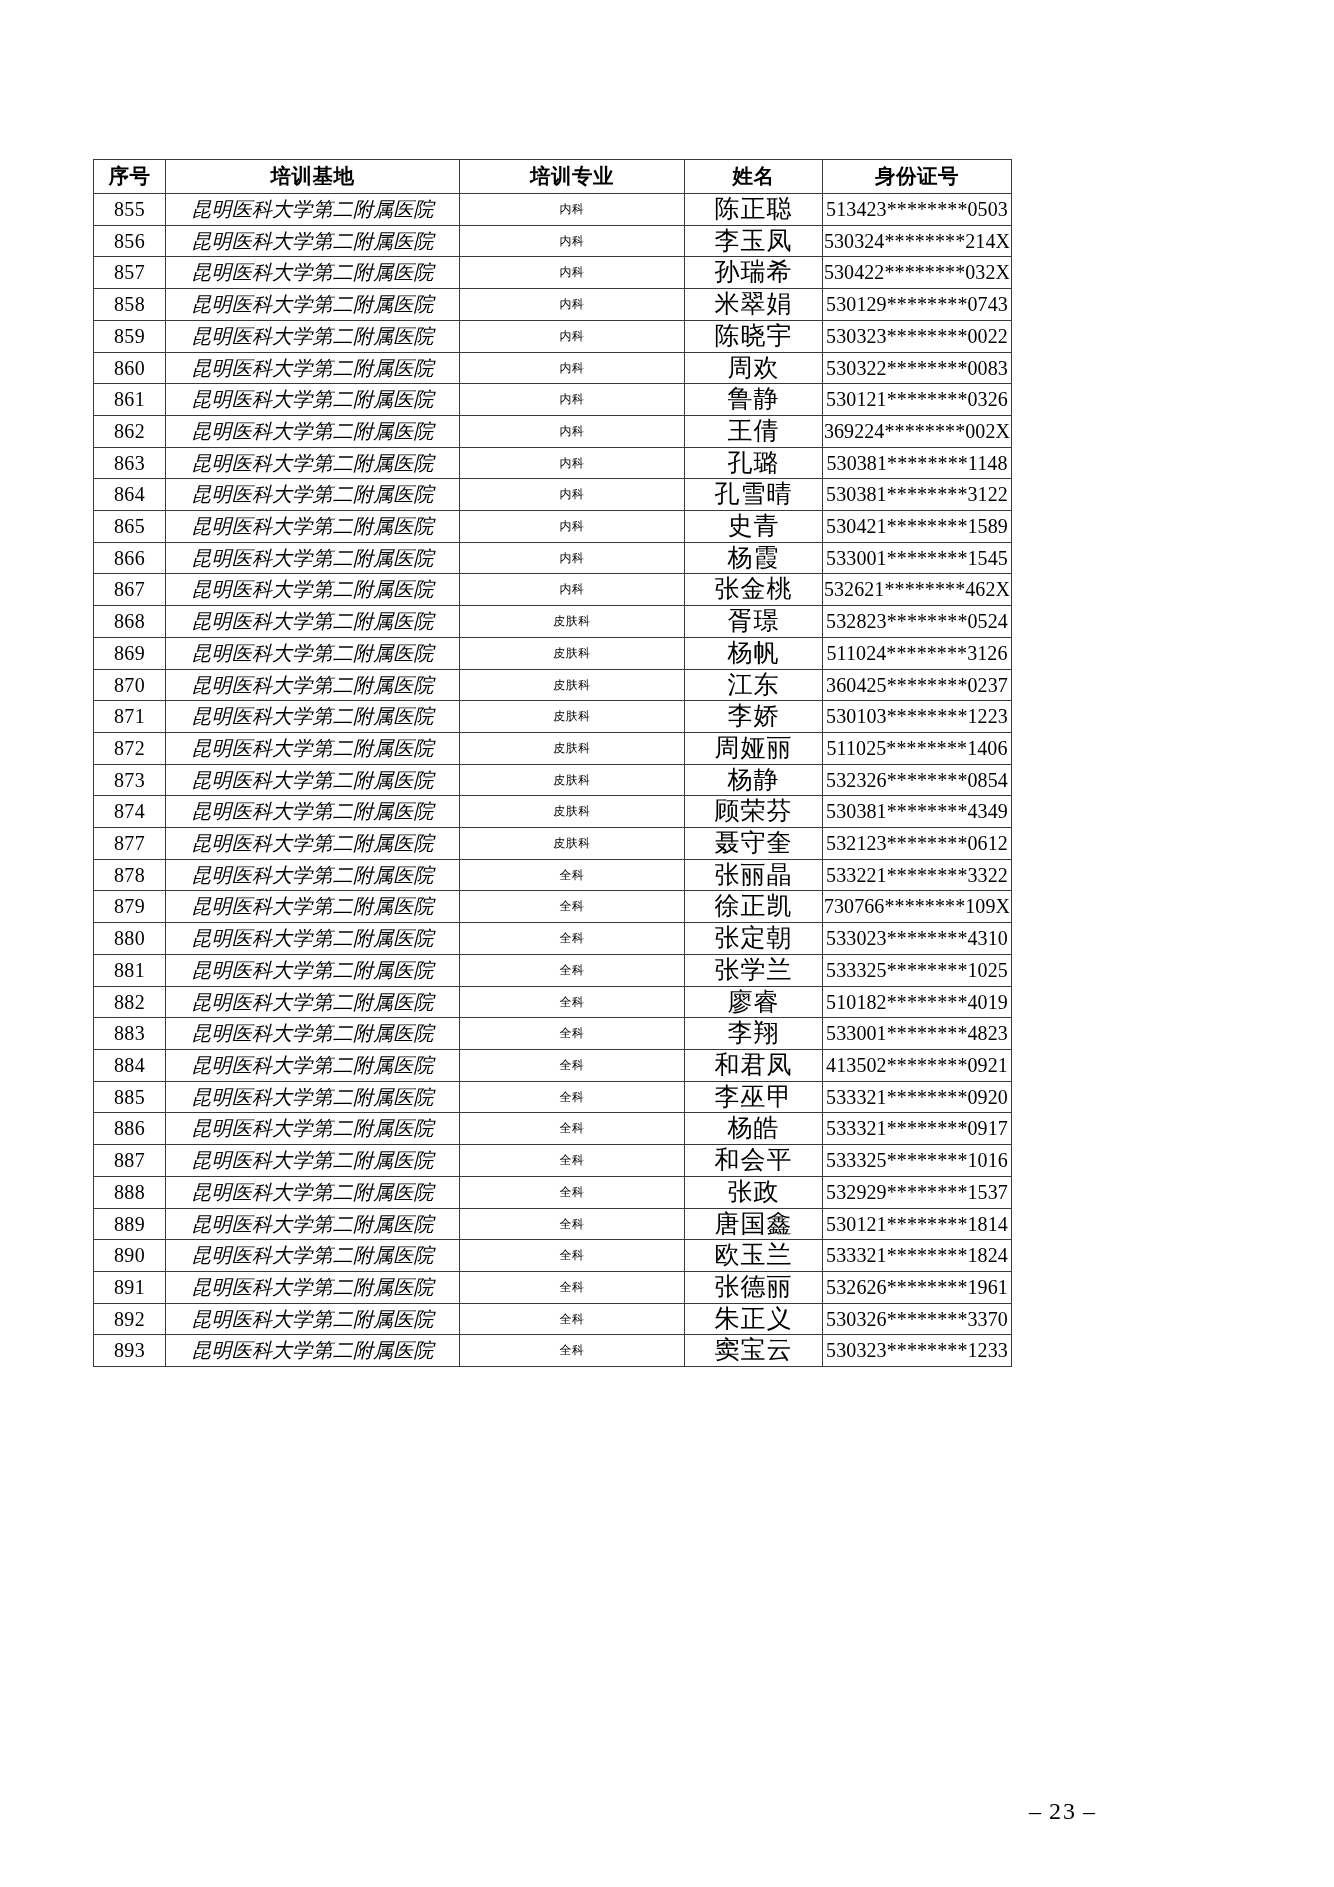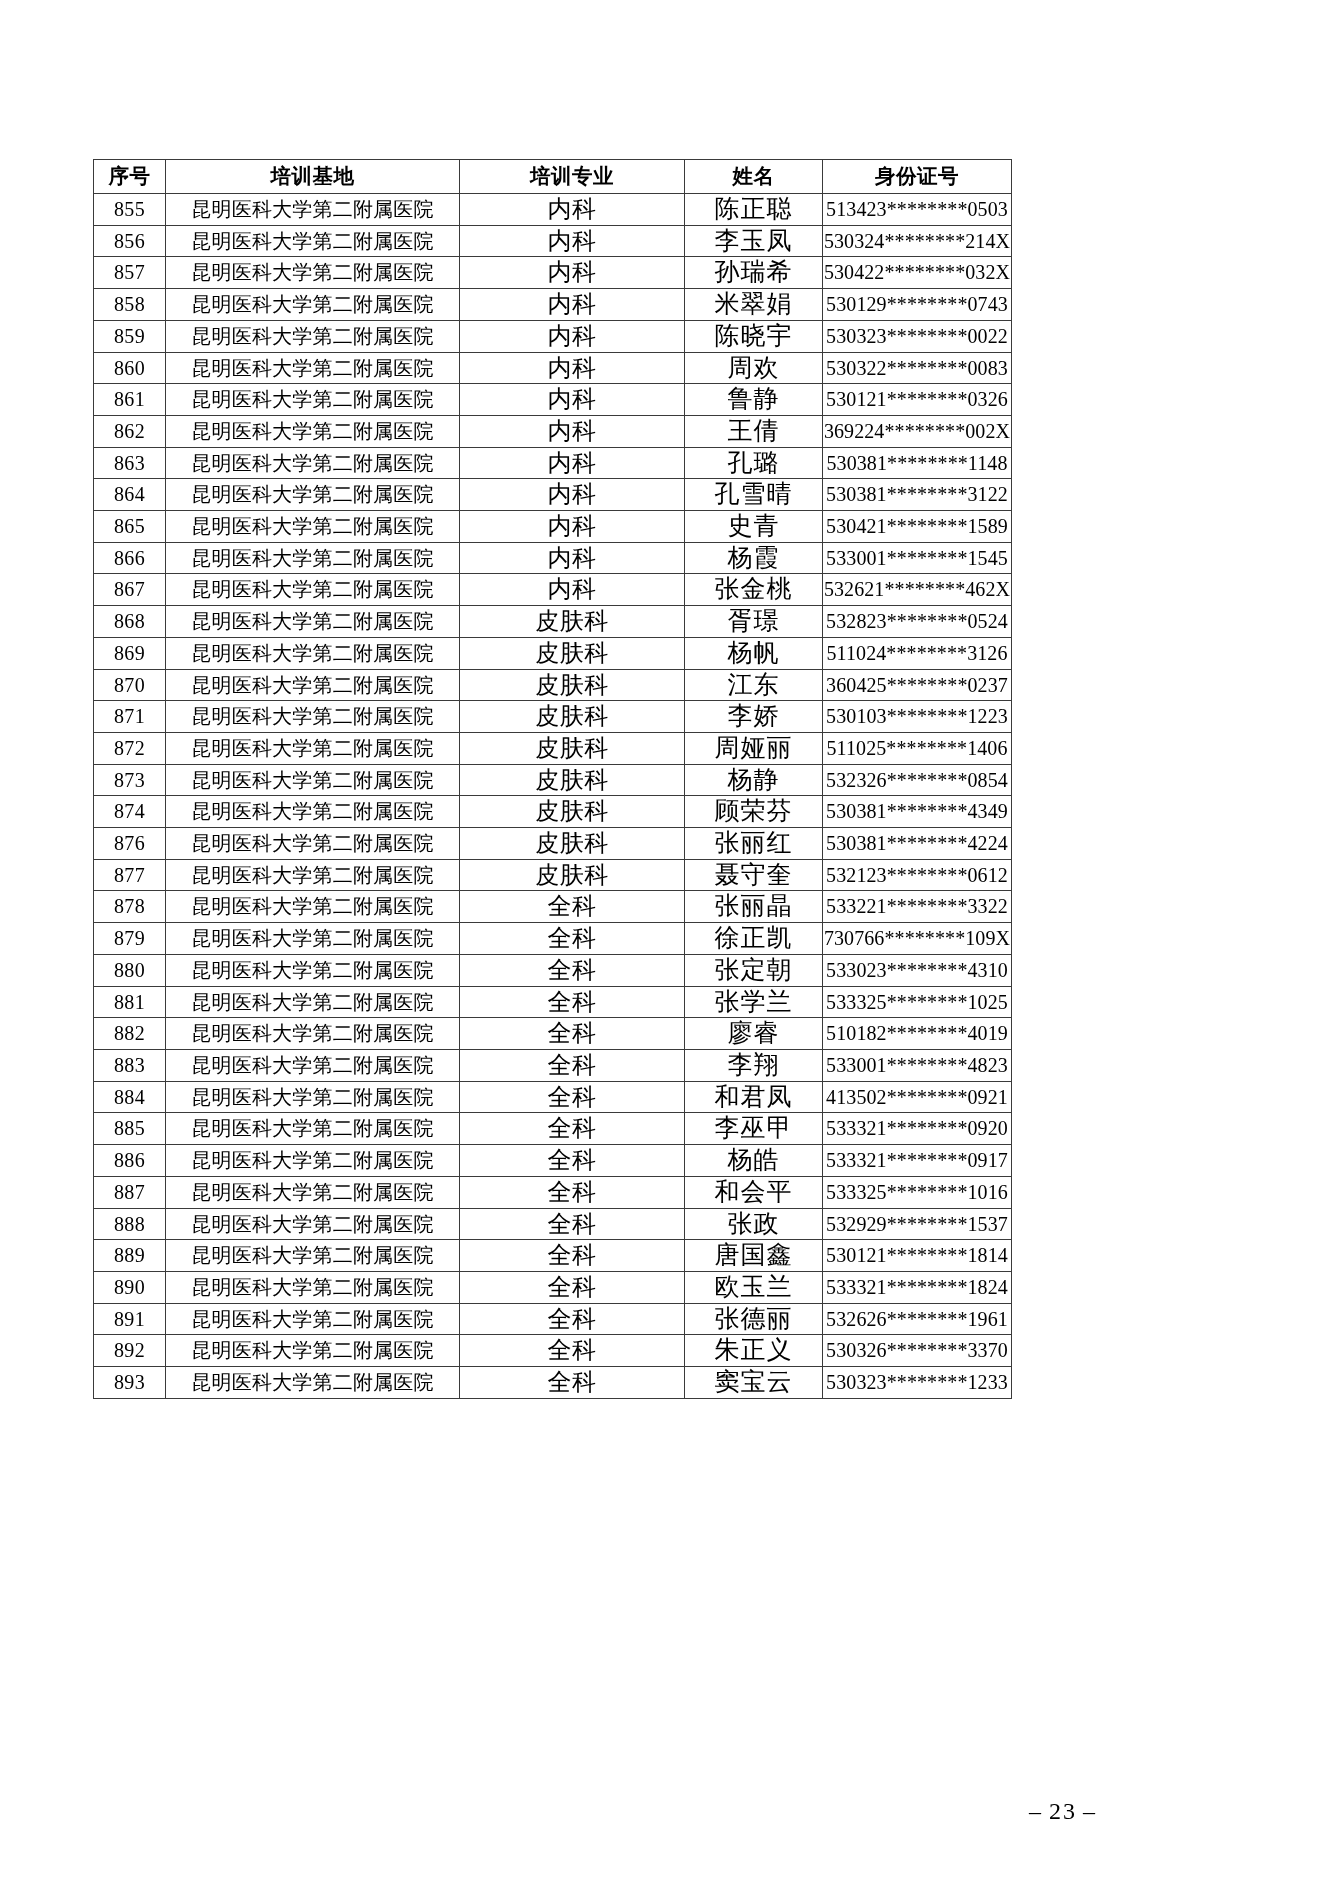--- a/index.html
+++ b/index.html
@@ -61,23 +61,24 @@
   table.roster tbody td {
     font-weight: normal;
   }
   td.seq {
     font-size: 20px;
     letter-spacing: 0.3px;
   }
   td.base {
     font-size: 20px;
     letter-spacing: 0.2px;
+    font-style: italic;
   }
   td.major {
-    font-size: 24px;
+    font-size: 12px;
     letter-spacing: 0.5px;
   }
   td.name {
     font-size: 25px;
     letter-spacing: 1px;
   }
   td.idnum {
     font-size: 20px;
     letter-spacing: 0.1px;
   }
@@ -250,27 +251,20 @@
             <td class="idnum">532326********0854</td>
           </tr>
           <tr>
             <td class="seq">874</td>
             <td class="base">昆明医科大学第二附属医院</td>
             <td class="major">皮肤科</td>
             <td class="name">顾荣芬</td>
             <td class="idnum">530381********4349</td>
           </tr>
           <tr>
-            <td class="seq">876</td>
-            <td class="base">昆明医科大学第二附属医院</td>
-            <td class="major">皮肤科</td>
-            <td class="name">张丽红</td>
-            <td class="idnum">530381********4224</td>
-          </tr>
-          <tr>
             <td class="seq">877</td>
             <td class="base">昆明医科大学第二附属医院</td>
             <td class="major">皮肤科</td>
             <td class="name">聂守奎</td>
             <td class="idnum">532123********0612</td>
           </tr>
           <tr>
             <td class="seq">878</td>
             <td class="base">昆明医科大学第二附属医院</td>
             <td class="major">全科</td>

